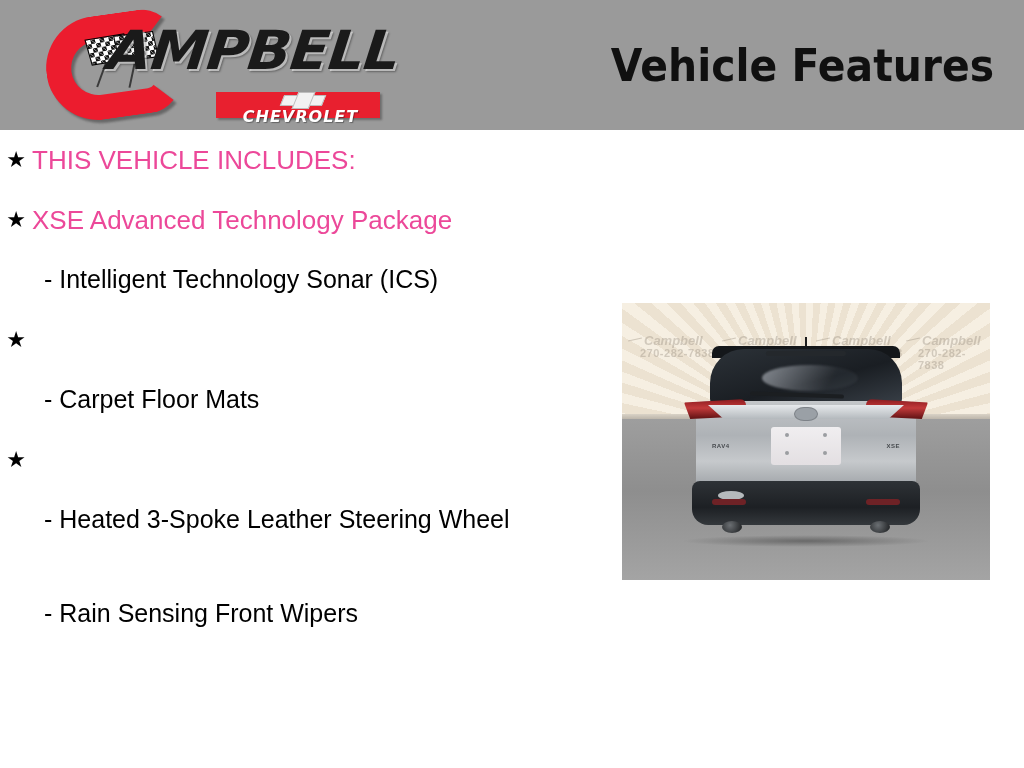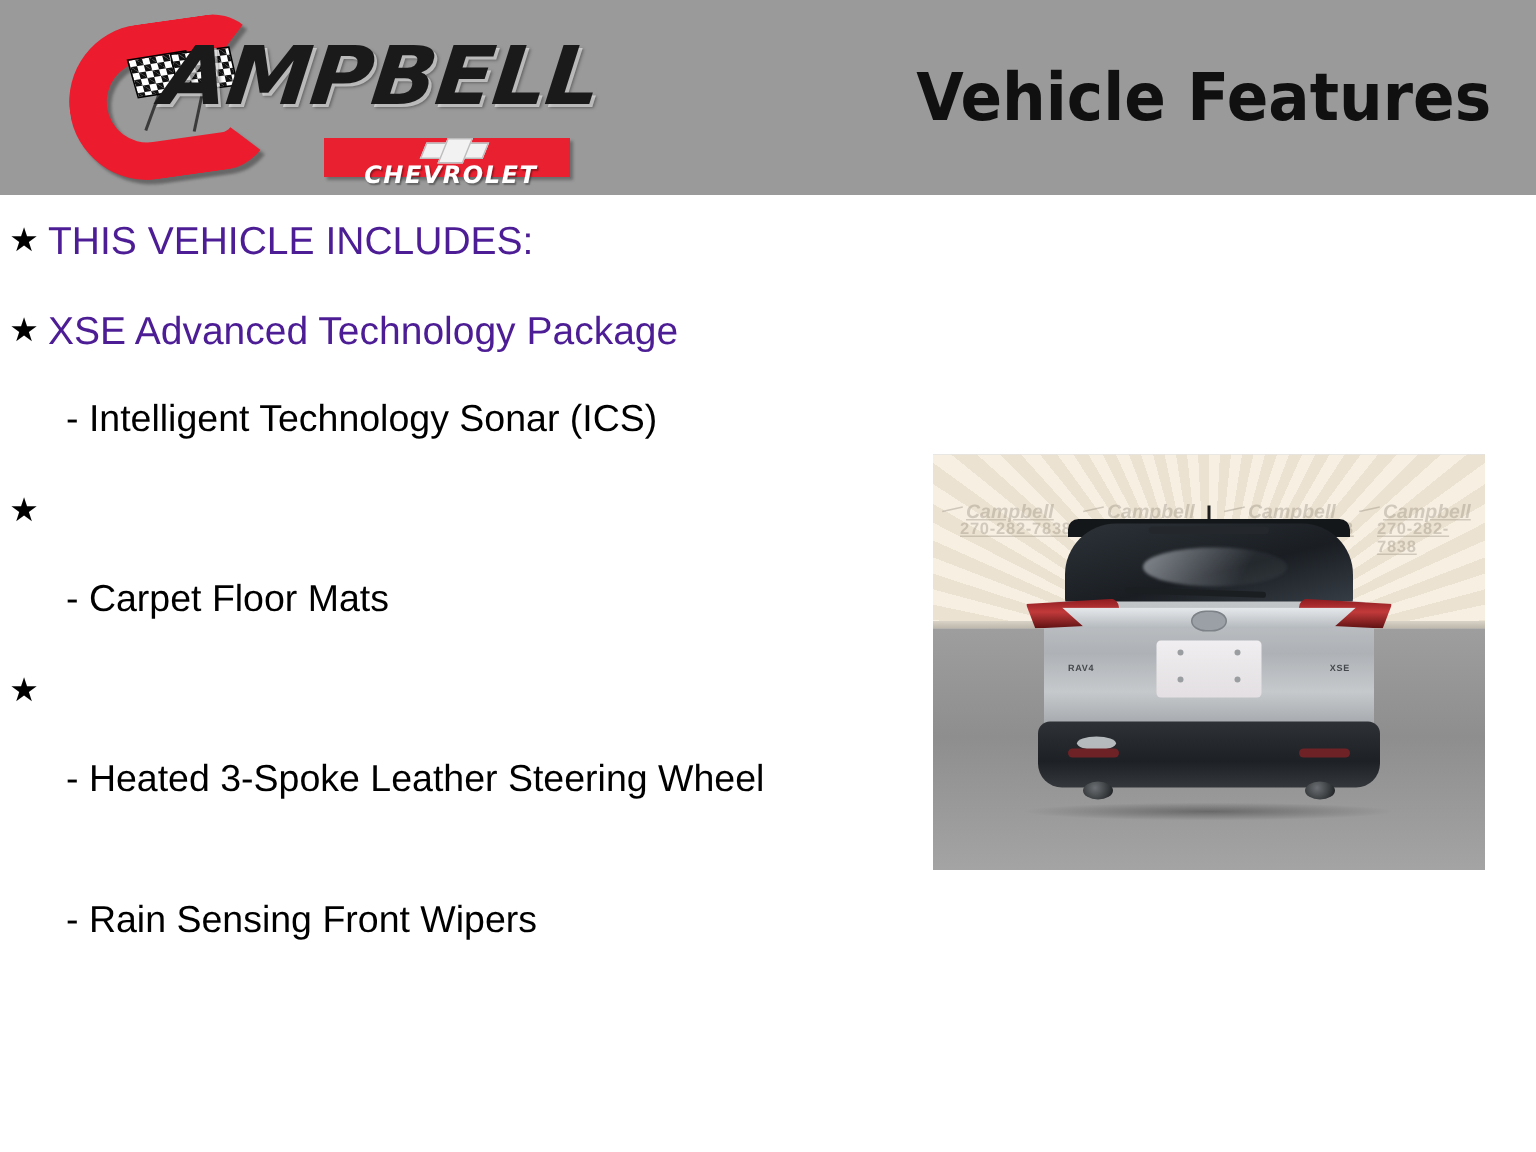--- a/index.html
+++ b/index.html
@@ -112,21 +112,21 @@
   .features {
     position:absolute; left:0; top:130px;
     width:600px; padding-top:12px;
   }
   .feat-row { display:flex; align-items:flex-start; height:60px; }
   .feat-star {
     width:32px; flex:0 0 auto; text-align:center;
     font-size:22px; line-height:36px; color:#000;
   }
   .feat-main {
-    font-size:26px; line-height:36px; color:#4c1d95;
+    font-size:26px; line-height:36px; color:#ec4899;
     white-space:nowrap;
   }
   .feat-sub-row { display:flex; align-items:flex-start; min-height:60px; }
   .feat-sub-row.tall { min-height:94px; }
   .feat-sub-spacer { width:44px; flex:0 0 auto; }
   .feat-sub {
     font-size:25px; line-height:35px; color:#000;
     max-width:470px;
   }
 
@@ -144,21 +144,21 @@
         #f6efe2 0deg 3deg, #ece2d1 3deg 6deg);
   }
   .photo-wall:after {
     content:""; position:absolute; left:0; bottom:0; width:100%; height:5px;
     background:linear-gradient(#d9d2c6,#bdb6ab);
   }
   .photo-floor {
     position:absolute; left:0; top:42%; width:100%; height:58%;
     background:linear-gradient(#9e9e9e,#8e8e8e 45%,#a4a4a4);
   }
-  .wm { position:absolute; color:rgba(150,140,125,.38); pointer-events:none;text-decoration:underline; }
+  .wm { position:absolute; color:rgba(150,140,125,.38); pointer-events:none; }
   .wm-name { font-size:13px; font-style:italic; font-weight:bold; }
   .wm-phone { font-size:11px; font-weight:bold; letter-spacing:.5px; }
   .wm-tick {
     position:absolute; width:14px; height:1px; background:rgba(150,140,125,.4);
     transform:rotate(-12deg);
   }
 
   
   .car { position:absolute; left:50%; top:46px; width:232px; height:190px; transform:translateX(-50%); }
   .car-glass {

